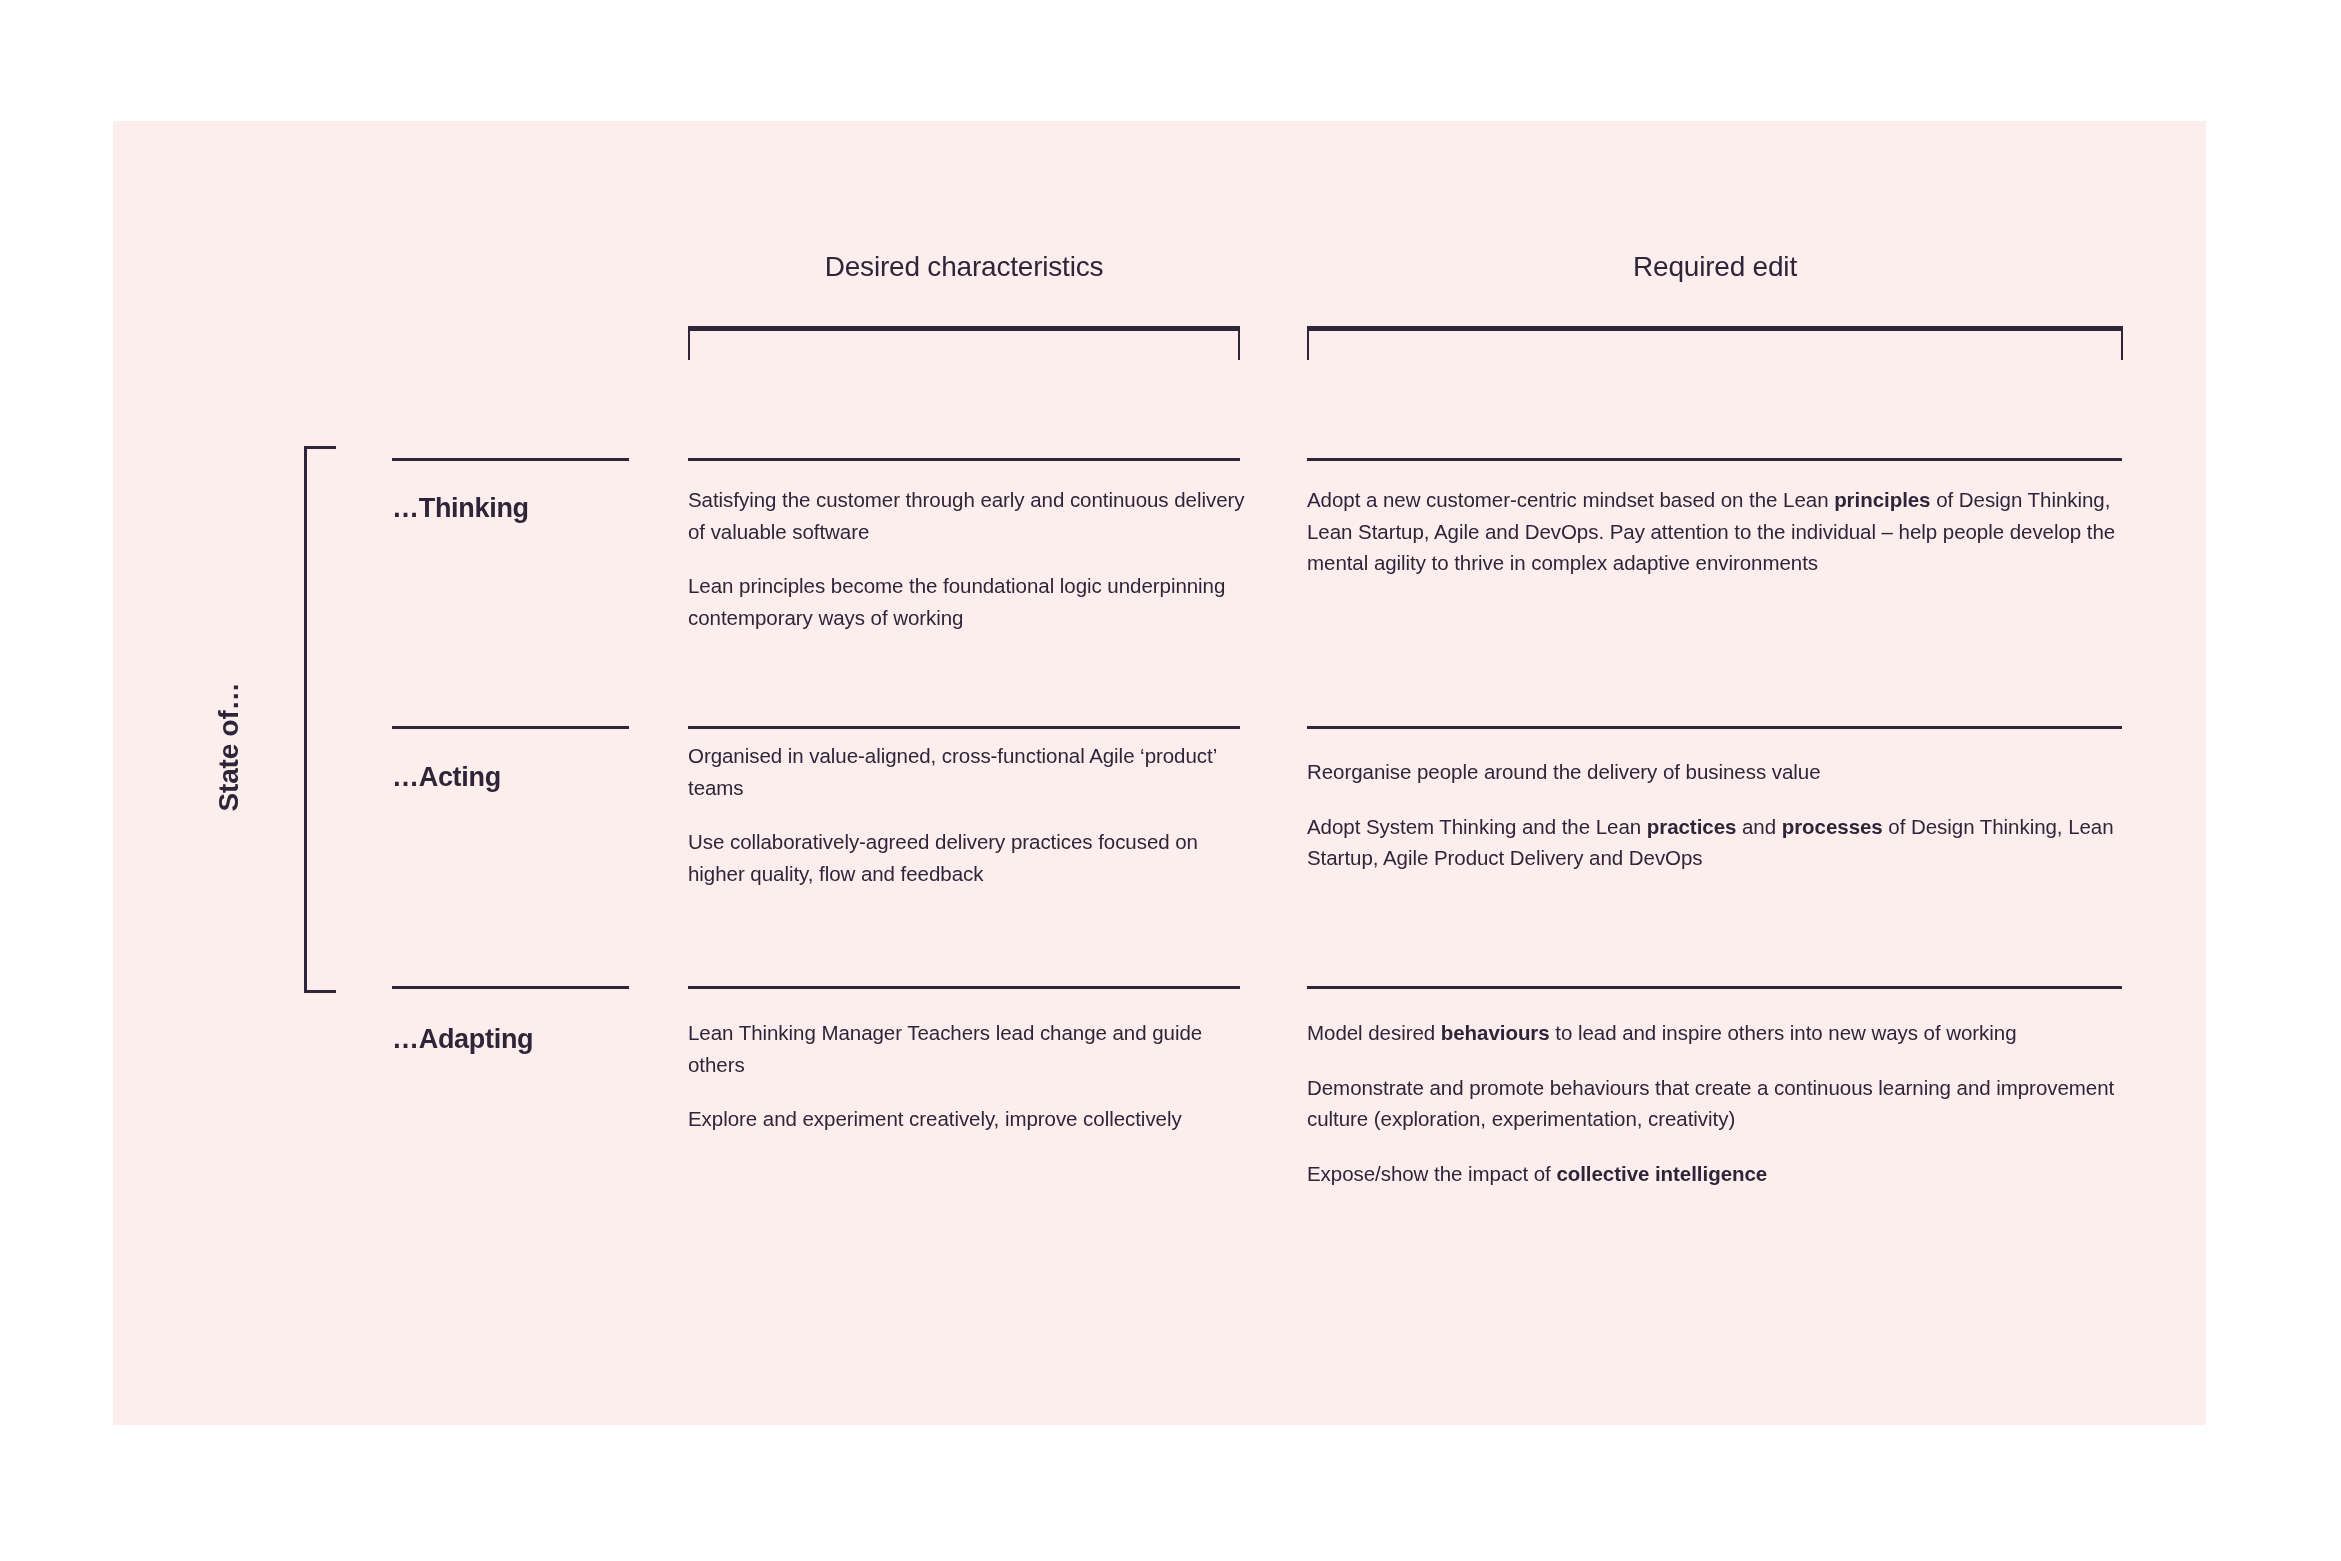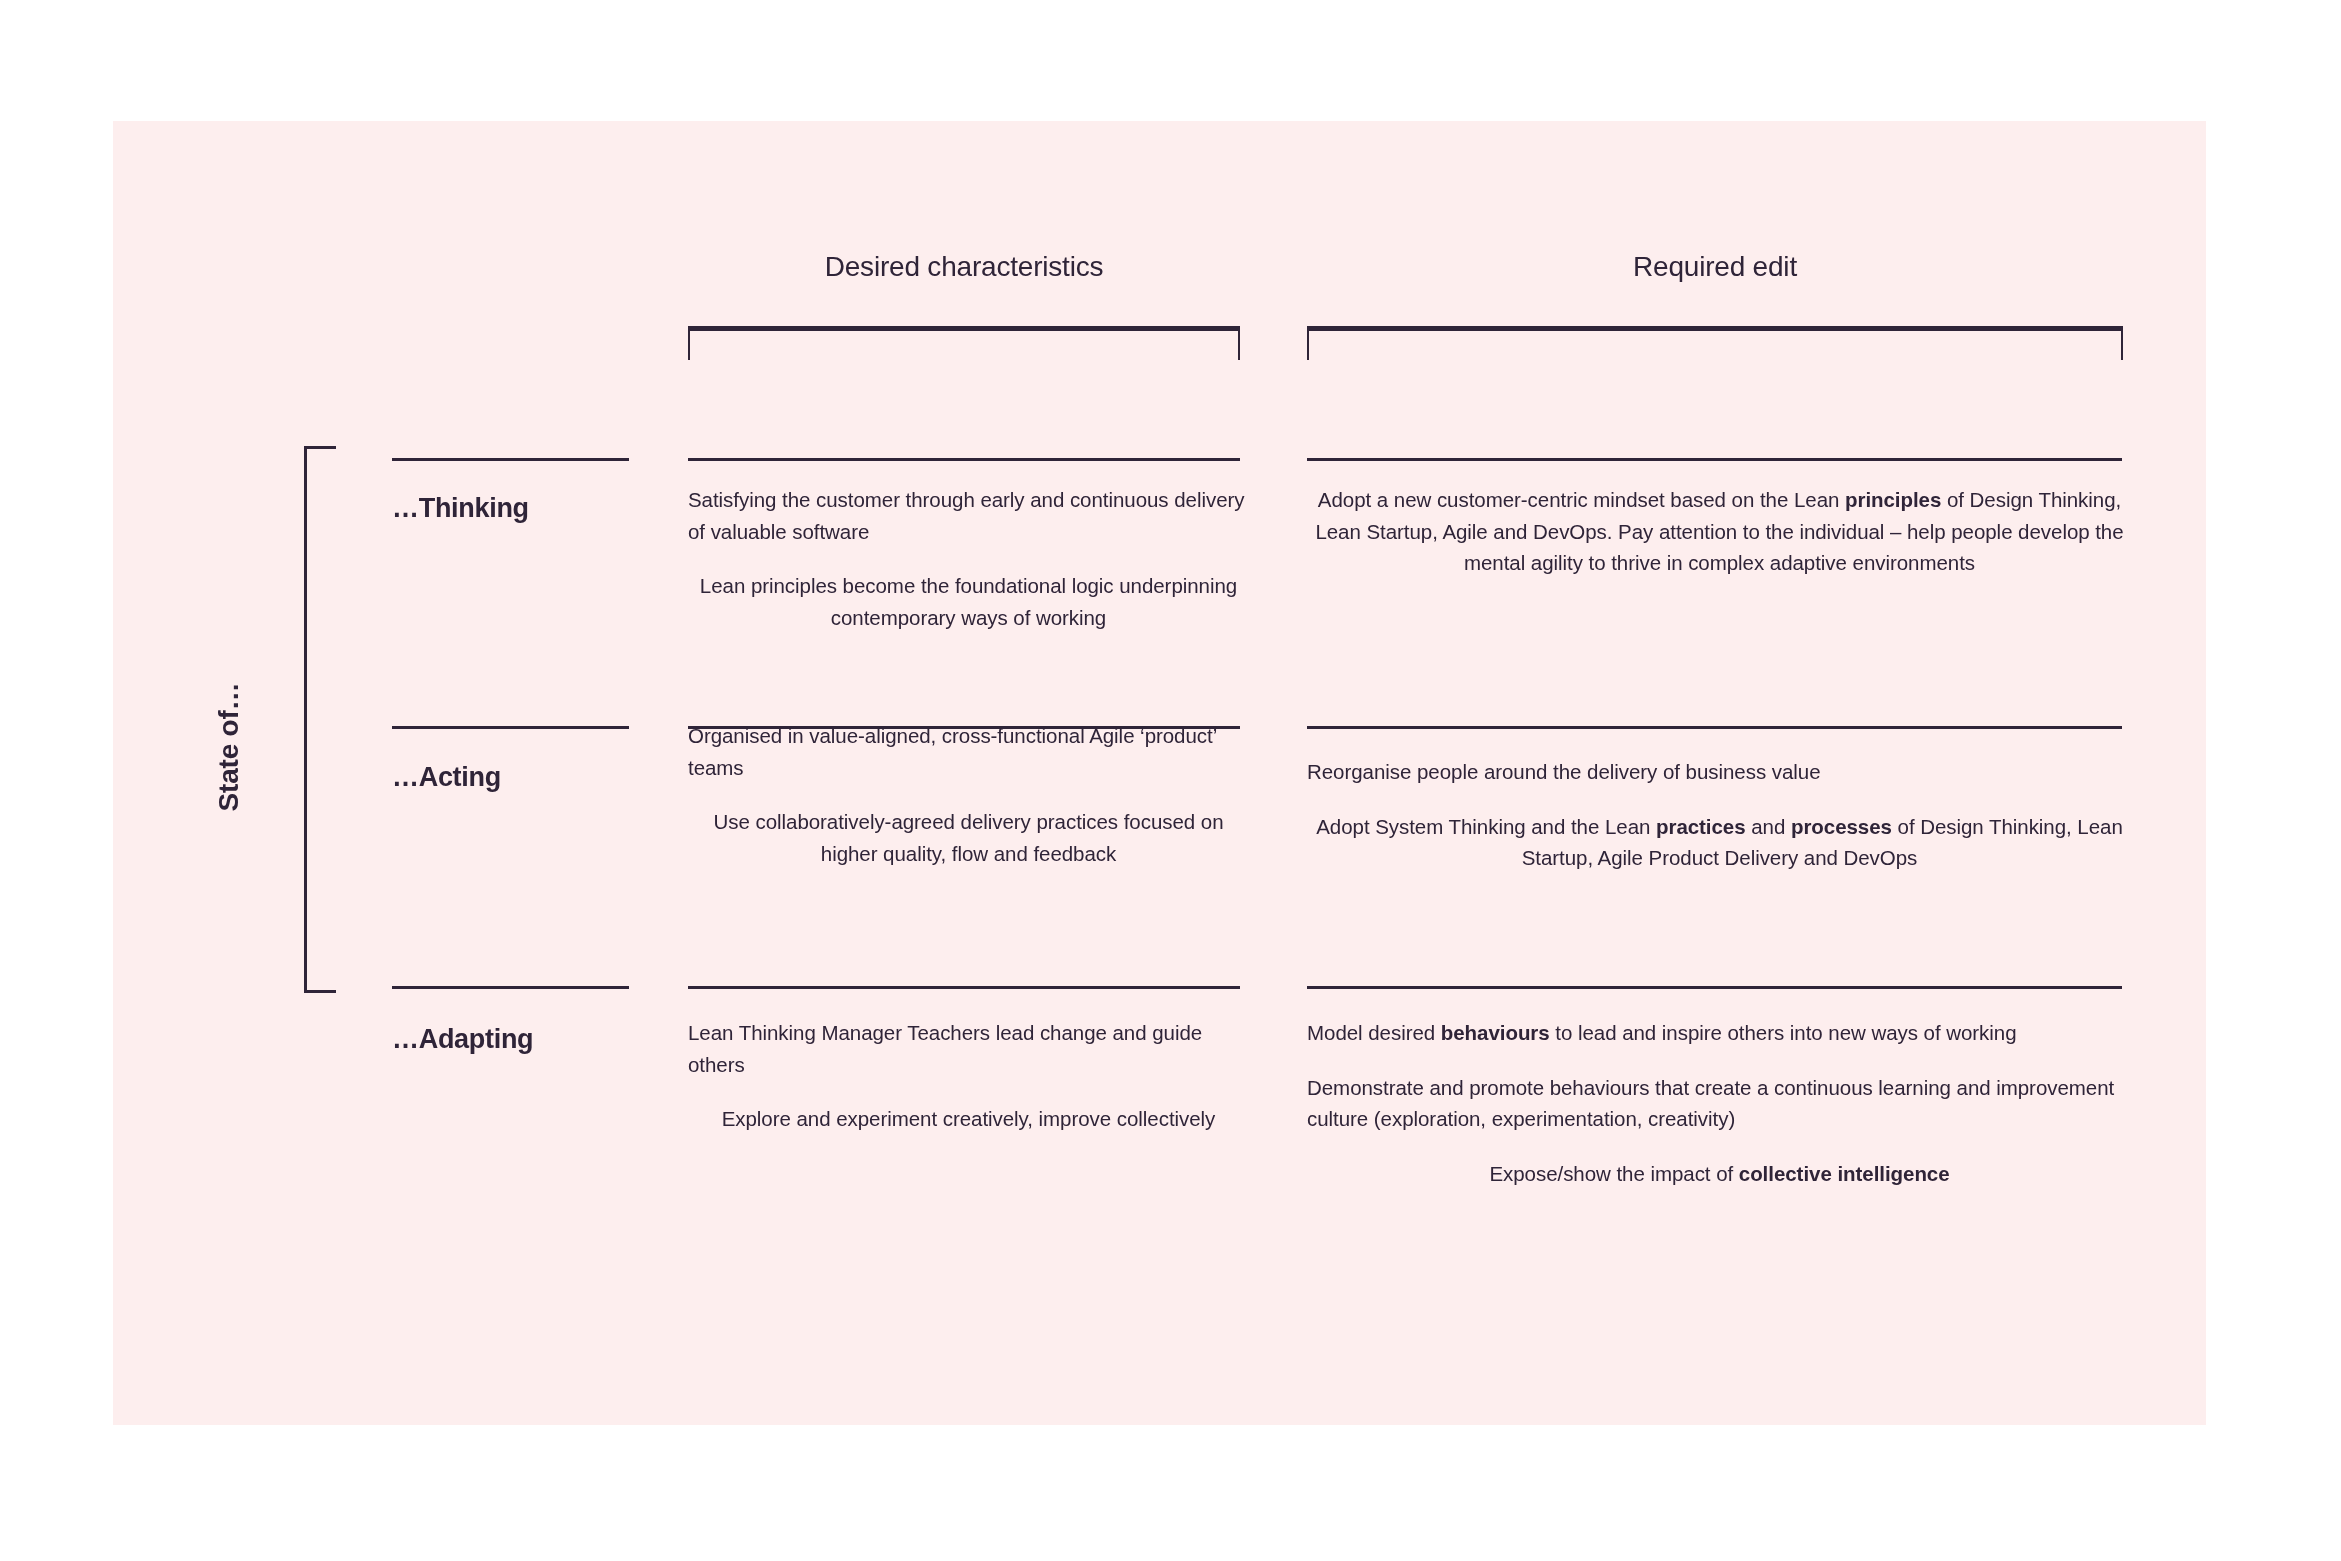--- a/index.html
+++ b/index.html
@@ -112,21 +112,21 @@
     position: absolute;
     color: #2f2438;
     font-size: 20.5px;
     line-height: 1.54;
     letter-spacing: -0.05px;
   }
   .cell.c1 { left: 688px; width: 561px; }
   .cell.c2 { left: 1307px; width: 825px; }
 
   .cell p { margin: 0 0 23px 0; }
-  .cell p:last-child { margin-bottom: 0; text-align: center; }
+  .cell p:last-child { margin-bottom: 0; }
   .cell b { font-weight: 700; }
 </style>
 </head>
 <body>
 
 <div id="stage">
 
   <div class="panel"></div>
 
   <div class="axis-label">State of…</div>
@@ -152,21 +152,21 @@
   <div class="cell c2" style="top:484px">
       <p><span>Adopt a new customer-centric mindset based on the Lean </span><b>principles</b><span> of Design Thinking, Lean Startup, Agile and DevOps. Pay attention to the individual – help people develop the mental agility to thrive in complex adaptive environments</span></p>
     </div>
 
   <div class="rule label-rule" style="top:726px"></div>
   <div class="rule col1-rule" style="top:726px"></div>
   <div class="rule col2-rule" style="top:726px"></div>
 
   <div class="row-label" style="top:762px">…Acting</div>
 
-  <div class="cell c1" style="top:720px">
+  <div class="cell c1" style="top:740px">
       <p><span>Organised in value-aligned, cross-functional Agile ‘product’ teams</span></p>
       <p><span>Use collaboratively-agreed delivery practices focused on higher quality, flow and feedback</span></p>
     </div>
   <div class="cell c2" style="top:756px">
       <p><span>Reorganise people around the delivery of business value</span></p>
       <p><span>Adopt System Thinking and the Lean </span><b>practices</b><span> and </span><b>processes</b><span> of Design Thinking, Lean Startup, Agile Product Delivery and DevOps</span></p>
     </div>
 
   <div class="rule label-rule" style="top:986px"></div>
   <div class="rule col1-rule" style="top:986px"></div>

